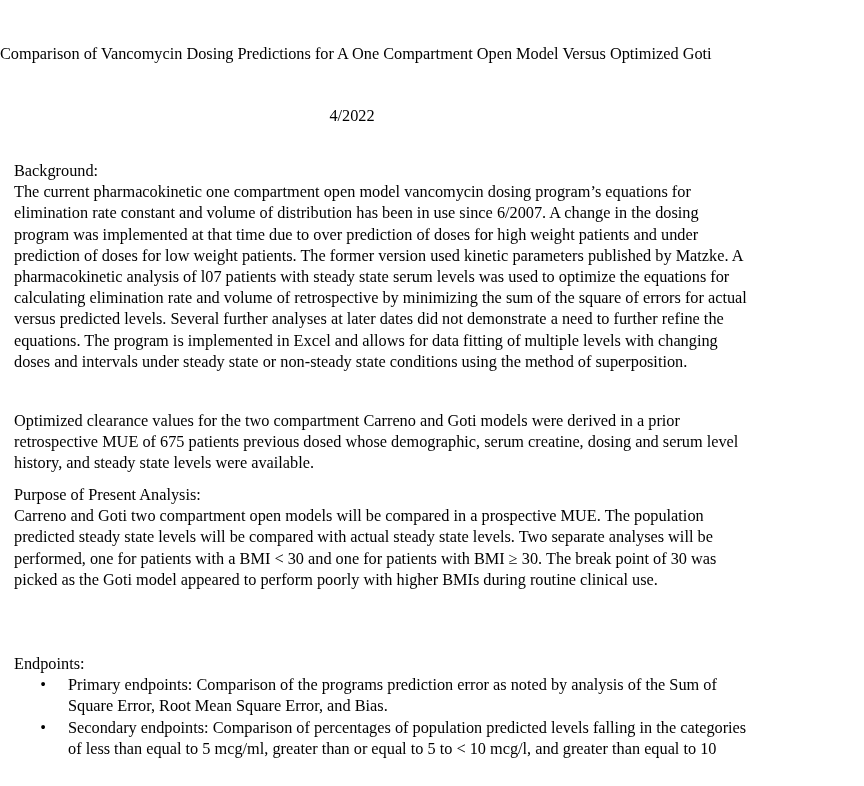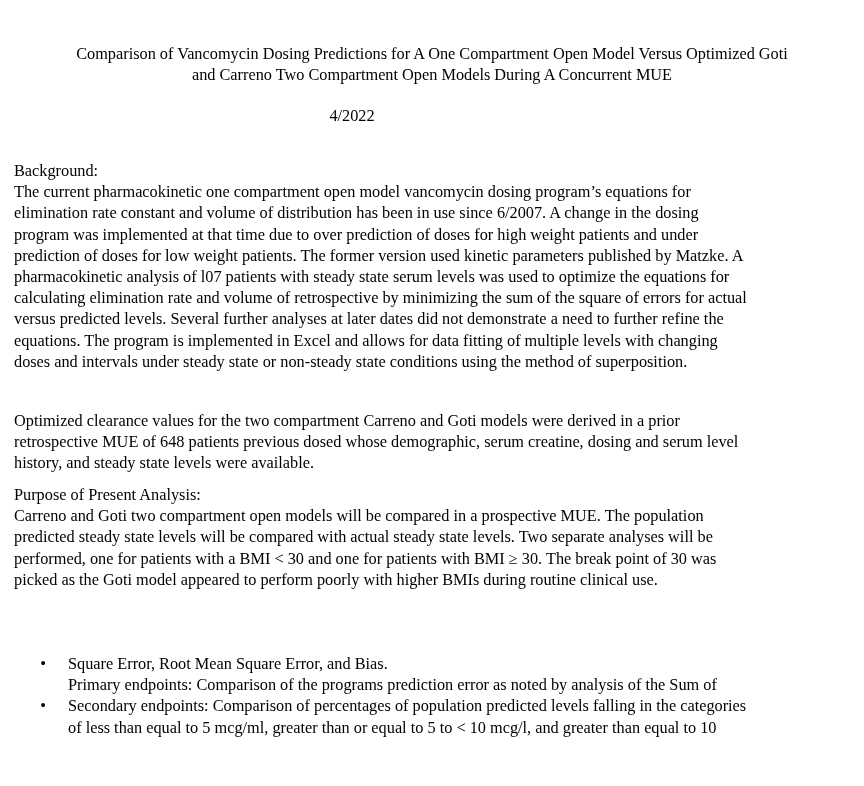--- a/index.html
+++ b/index.html
@@ -6,21 +6,21 @@
   body {
     width: 864px; height: 786px; overflow: hidden; position: relative;
     font-family: "Liberation Serif", "DejaVu Serif", serif;
     color: #000000;
     font-size: 16.3px;
     line-height: 21.2px;
   }
   .page { position: absolute; left: 0; top: 0; width: 864px; height: 786px; }
   .title {
     position: absolute; left: 0; top: 43px; width: 864px;
-    text-align: center; line-height: 21px;
+    text-align: left; line-height: 21px;
   }
   .title div { white-space: nowrap; }
   .date {
     position: absolute; left: 0; top: 105px; width: 704px; text-align: center;
   }
   .section { position: absolute; left: 14px; width: 840px; }
   .line { white-space: nowrap; display: block; height: 21.2px; }
   .heading { display: block; height: 21.2px; white-space: nowrap; }
   #background { top: 160px; }
   #clearance { top: 410px; }
@@ -32,58 +32,58 @@
     position: absolute; left: 24px; top: 0; width: 10px; text-align: center;
   }
 </style>
 </head>
 <body>
 
 <div class="page">
 
   <div class="title">
     <div>Comparison of Vancomycin Dosing Predictions for A One Compartment Open Model Versus Optimized Goti</div>
-    <div>and Carreno Two Compartment Open Models During A Concurrent MUE</div>
   </div>
 
   <div class="date">4/2022</div>
 
   <div class="section" id="background">
     <span class="heading">Background:</span>
     <span class="line">The current pharmacokinetic one compartment open model vancomycin dosing program’s equations for</span>
     <span class="line">elimination rate constant and volume of distribution has been in use since 6/2007. A change in the dosing</span>
     <span class="line">program was implemented at that time due to over prediction of doses for high weight patients and under</span>
     <span class="line">prediction of doses for low weight patients. The former version used kinetic parameters published by Matzke. A</span>
     <span class="line">pharmacokinetic analysis of l07 patients with steady state serum levels was used to optimize the equations for</span>
     <span class="line">calculating elimination rate and volume of retrospective by minimizing the sum of the square of errors for actual</span>
     <span class="line">versus predicted levels. Several further analyses at later dates did not demonstrate a need to further refine the</span>
     <span class="line">equations.  The program is implemented in Excel and allows for data fitting of multiple levels with changing</span>
     <span class="line">doses and intervals under steady state or non-steady state conditions using the method of superposition.</span>
   </div>
 
   <div class="section" id="clearance">
     <span class="line">Optimized clearance values for the two compartment Carreno and Goti models were derived in a prior</span>
-    <span class="line">retrospective MUE of 648 patients previous dosed whose demographic, serum creatine, dosing and serum level</span>
+    <span class="line">retrospective MUE of 675 patients previous dosed whose demographic, serum creatine, dosing and serum level</span>
     <span class="line">history, and steady state levels were available.</span>
   </div>
 
   <div class="section" id="purpose">
     <span class="heading">Purpose of Present Analysis:</span>
     <span class="line">Carreno and Goti two compartment open models will be compared in a prospective MUE. The population</span>
     <span class="line">predicted steady state levels will be compared with actual steady state levels. Two separate analyses will be</span>
     <span class="line">performed, one for patients with a BMI &lt; 30 and one for patients with BMI ≥ 30. The break point of 30 was</span>
     <span class="line">picked as the Goti model appeared to perform poorly with higher BMIs during routine clinical use.</span>
   </div>
 
   <div class="section" id="endpoints">
+    <span class="heading">Endpoints:</span>
     <ul class="bullets">
       <li>
         <span class="bullet">•</span>
+        <span class="line">Primary endpoints: Comparison of the programs prediction error as noted by analysis of the Sum of</span>
         <span class="line">Square Error, Root Mean Square Error, and Bias.</span>
-        <span class="line">Primary endpoints: Comparison of the programs prediction error as noted by analysis of the Sum of</span>
       </li>
       <li>
         <span class="bullet">•</span>
         <span class="line">Secondary endpoints: Comparison of percentages of population predicted levels falling in the categories</span>
         <span class="line">of less than equal to 5 mcg/ml, greater than or equal to 5 to &lt; 10 mcg/l, and greater than equal to 10</span>
       </li>
     </ul>
   </div>
 
 </div>

